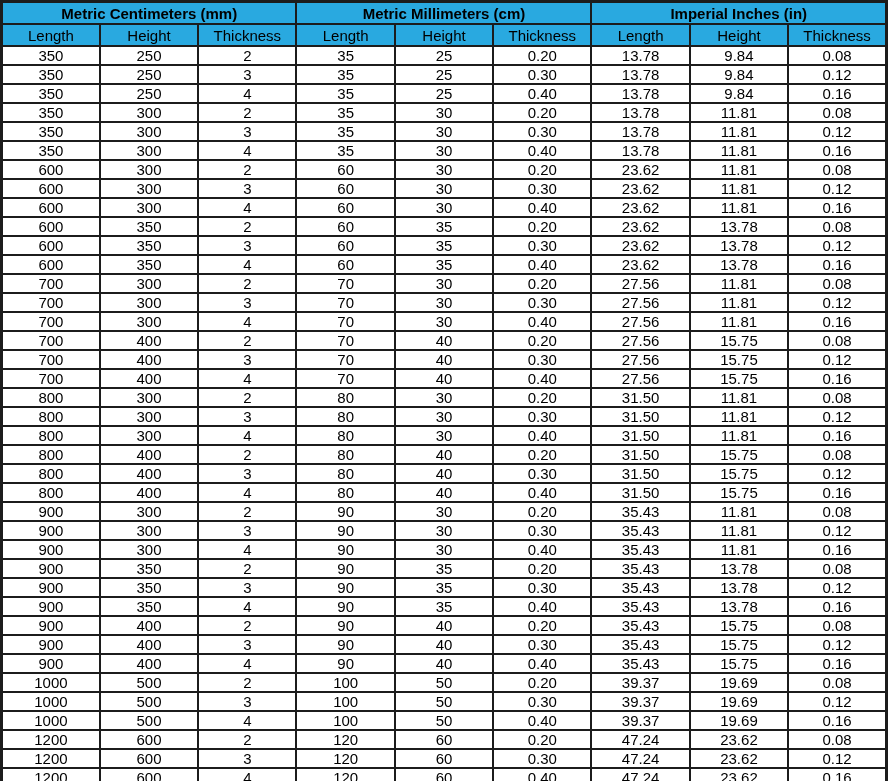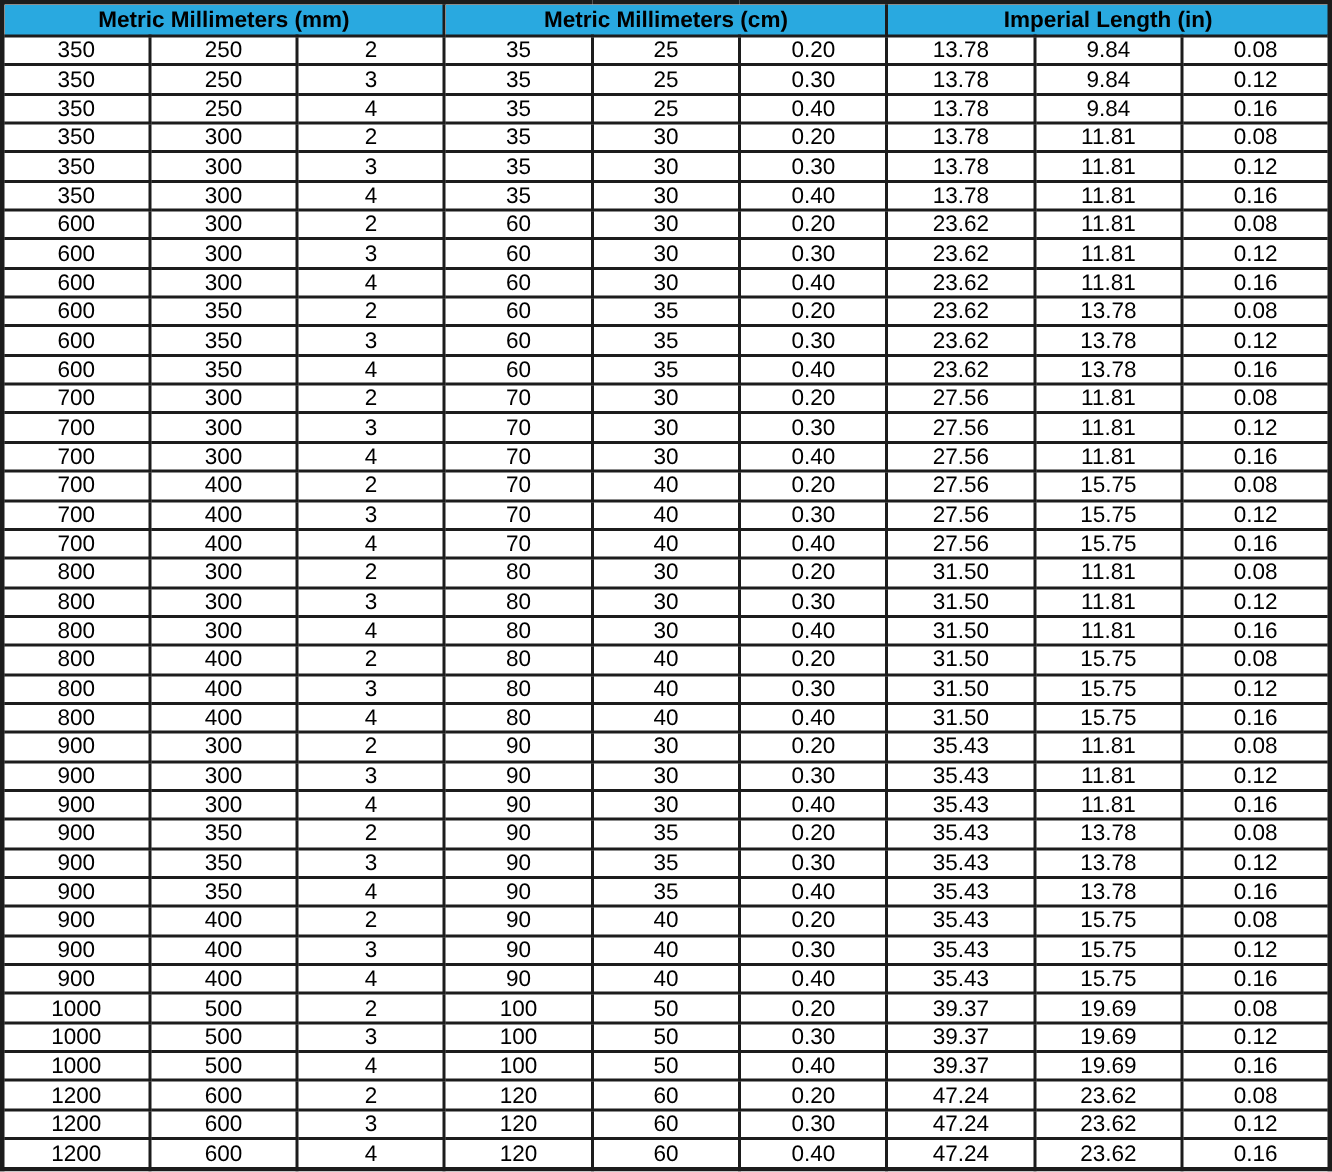--- a/index.html
+++ b/index.html
@@ -55,24 +55,35 @@
     background: var(--row-bg);
   }
 </style>
 </head>
 <body>
 
 <div class="table-wrap">
   <table class="conversion">
     <thead>
       <tr>
-        <th class="group-th" colspan="3">Metric Millimeters (mm)</th>
+        <th class="group-th" colspan="3">Metric Centimeters (mm)</th>
         <th class="group-th" colspan="3">Metric Millimeters (cm)</th>
-        <th class="group-th" colspan="3">Imperial Length (in)</th>
+        <th class="group-th" colspan="3">Imperial Inches (in)</th>
       </tr>
+      <tr>
+          <th class="sub-th">Length</th>
+          <th class="sub-th">Height</th>
+          <th class="sub-th">Thickness</th>
+          <th class="sub-th">Length</th>
+          <th class="sub-th">Height</th>
+          <th class="sub-th">Thickness</th>
+          <th class="sub-th">Length</th>
+          <th class="sub-th">Height</th>
+          <th class="sub-th">Thickness</th>
+        </tr>
     </thead>
     <tbody>
         <tr>
           <td class="data-cell">350</td>
           <td class="data-cell">250</td>
           <td class="data-cell">2</td>
           <td class="data-cell">35</td>
           <td class="data-cell">25</td>
           <td class="data-cell">0.20</td>
           <td class="data-cell">13.78</td>

